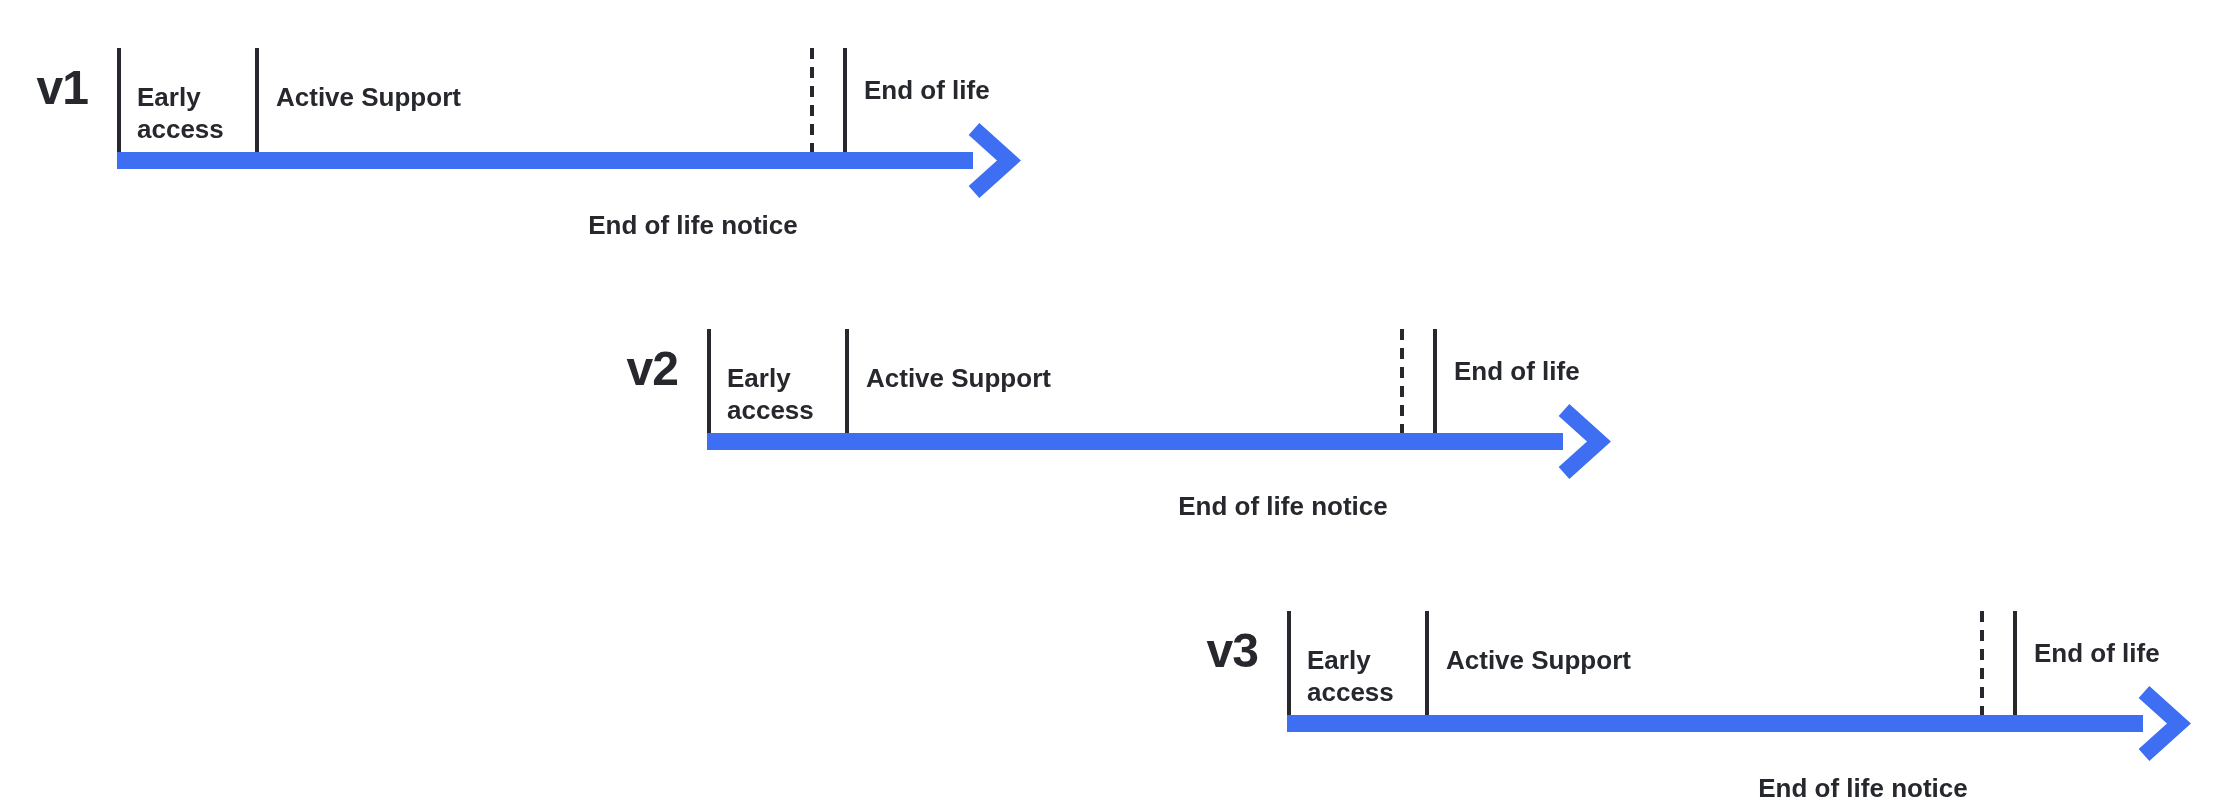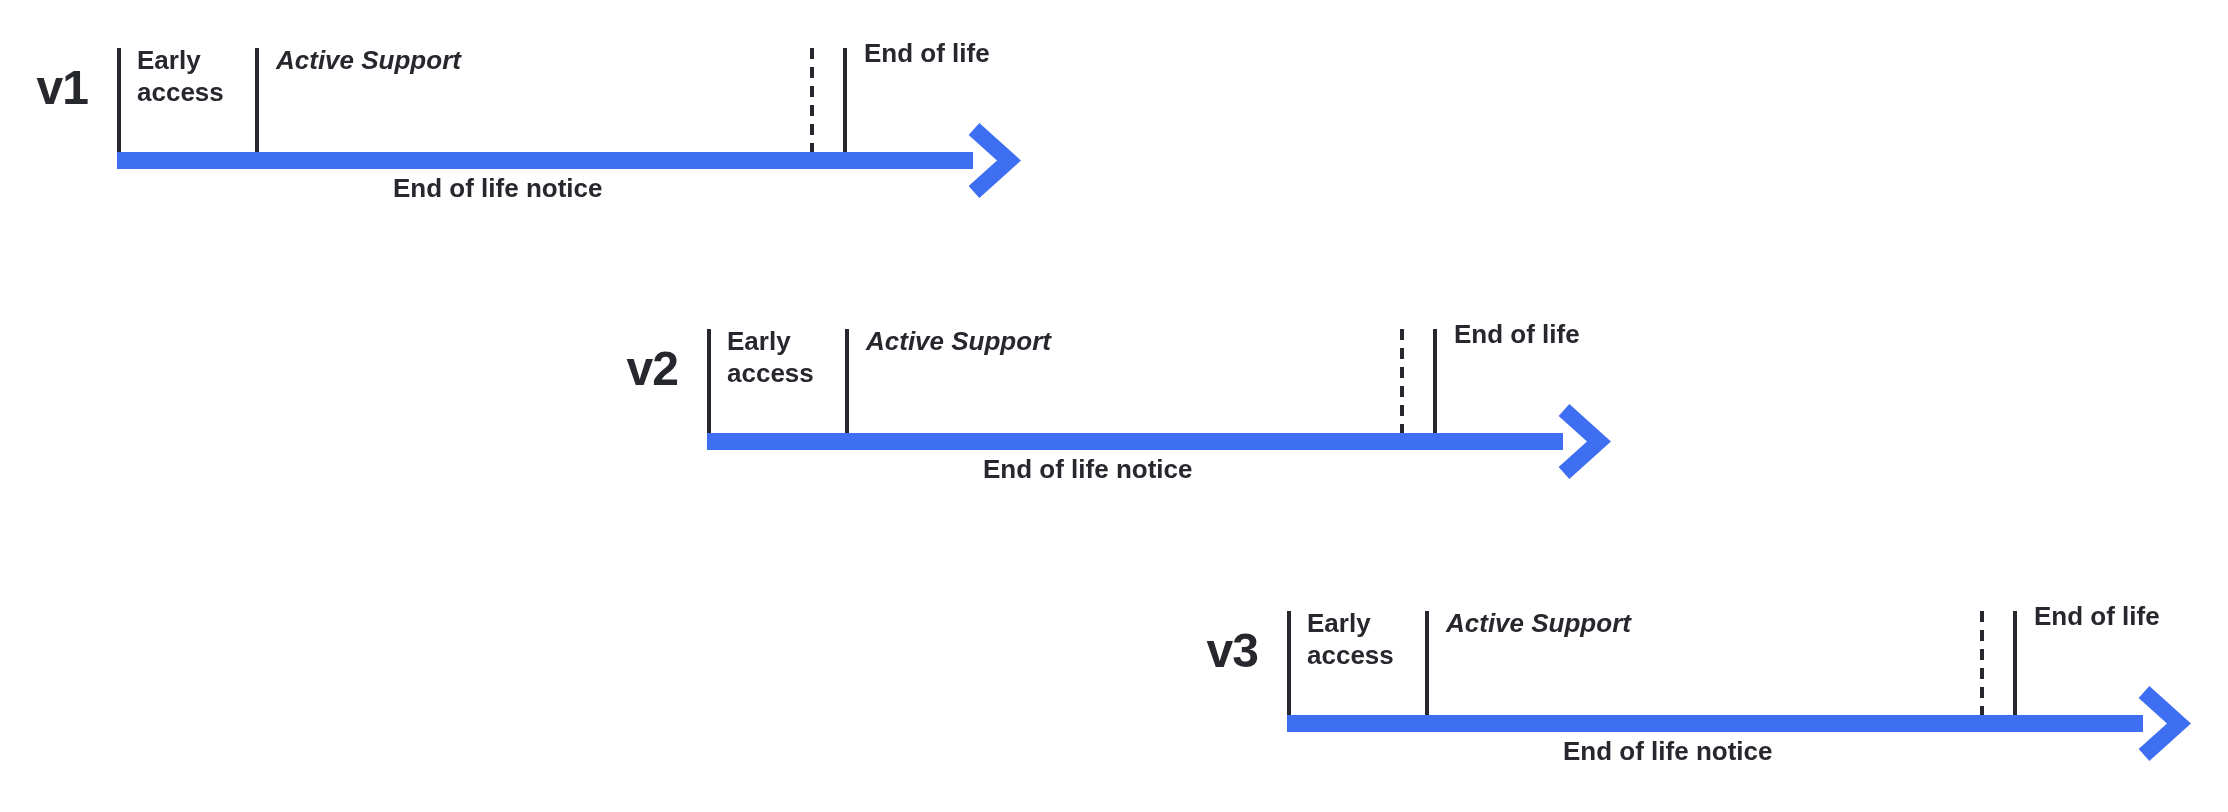--- a/index.html
+++ b/index.html
@@ -55,25 +55,26 @@
     background: repeating-linear-gradient(to bottom, var(--ink) 0 11px, transparent 11px 19px);
   }
   .t-eol    { left: 843px; }
 
   .lbl {
     position: absolute;
     font-size: 26px;
     font-weight: bold;
     line-height: 32px;
     color: var(--ink);
+    margin-top: 37px;
   }
   .lbl-early  { left: 137px; top: 44px; width: 112px; }
-  .lbl-active { left: 276px; top: 44px; white-space: nowrap; font-style: italic; }
+  .lbl-active { left: 276px; top: 44px; white-space: nowrap; }
   .lbl-eol    { left: 864px; top: 37px; white-space: nowrap; }
-  .lbl-notice { left: 393px; top: 172px; width: 600px; }
+  .lbl-notice { left: 393px; top: 172px; width: 600px; text-align: center; }
 
   .arrow {
     position: absolute;
     left: 117px;
     top: 120px;
     width: 910px;
     height: 80px;
     display: block;
   }
   .arrow-shaft { fill: var(--arrow-blue); }

